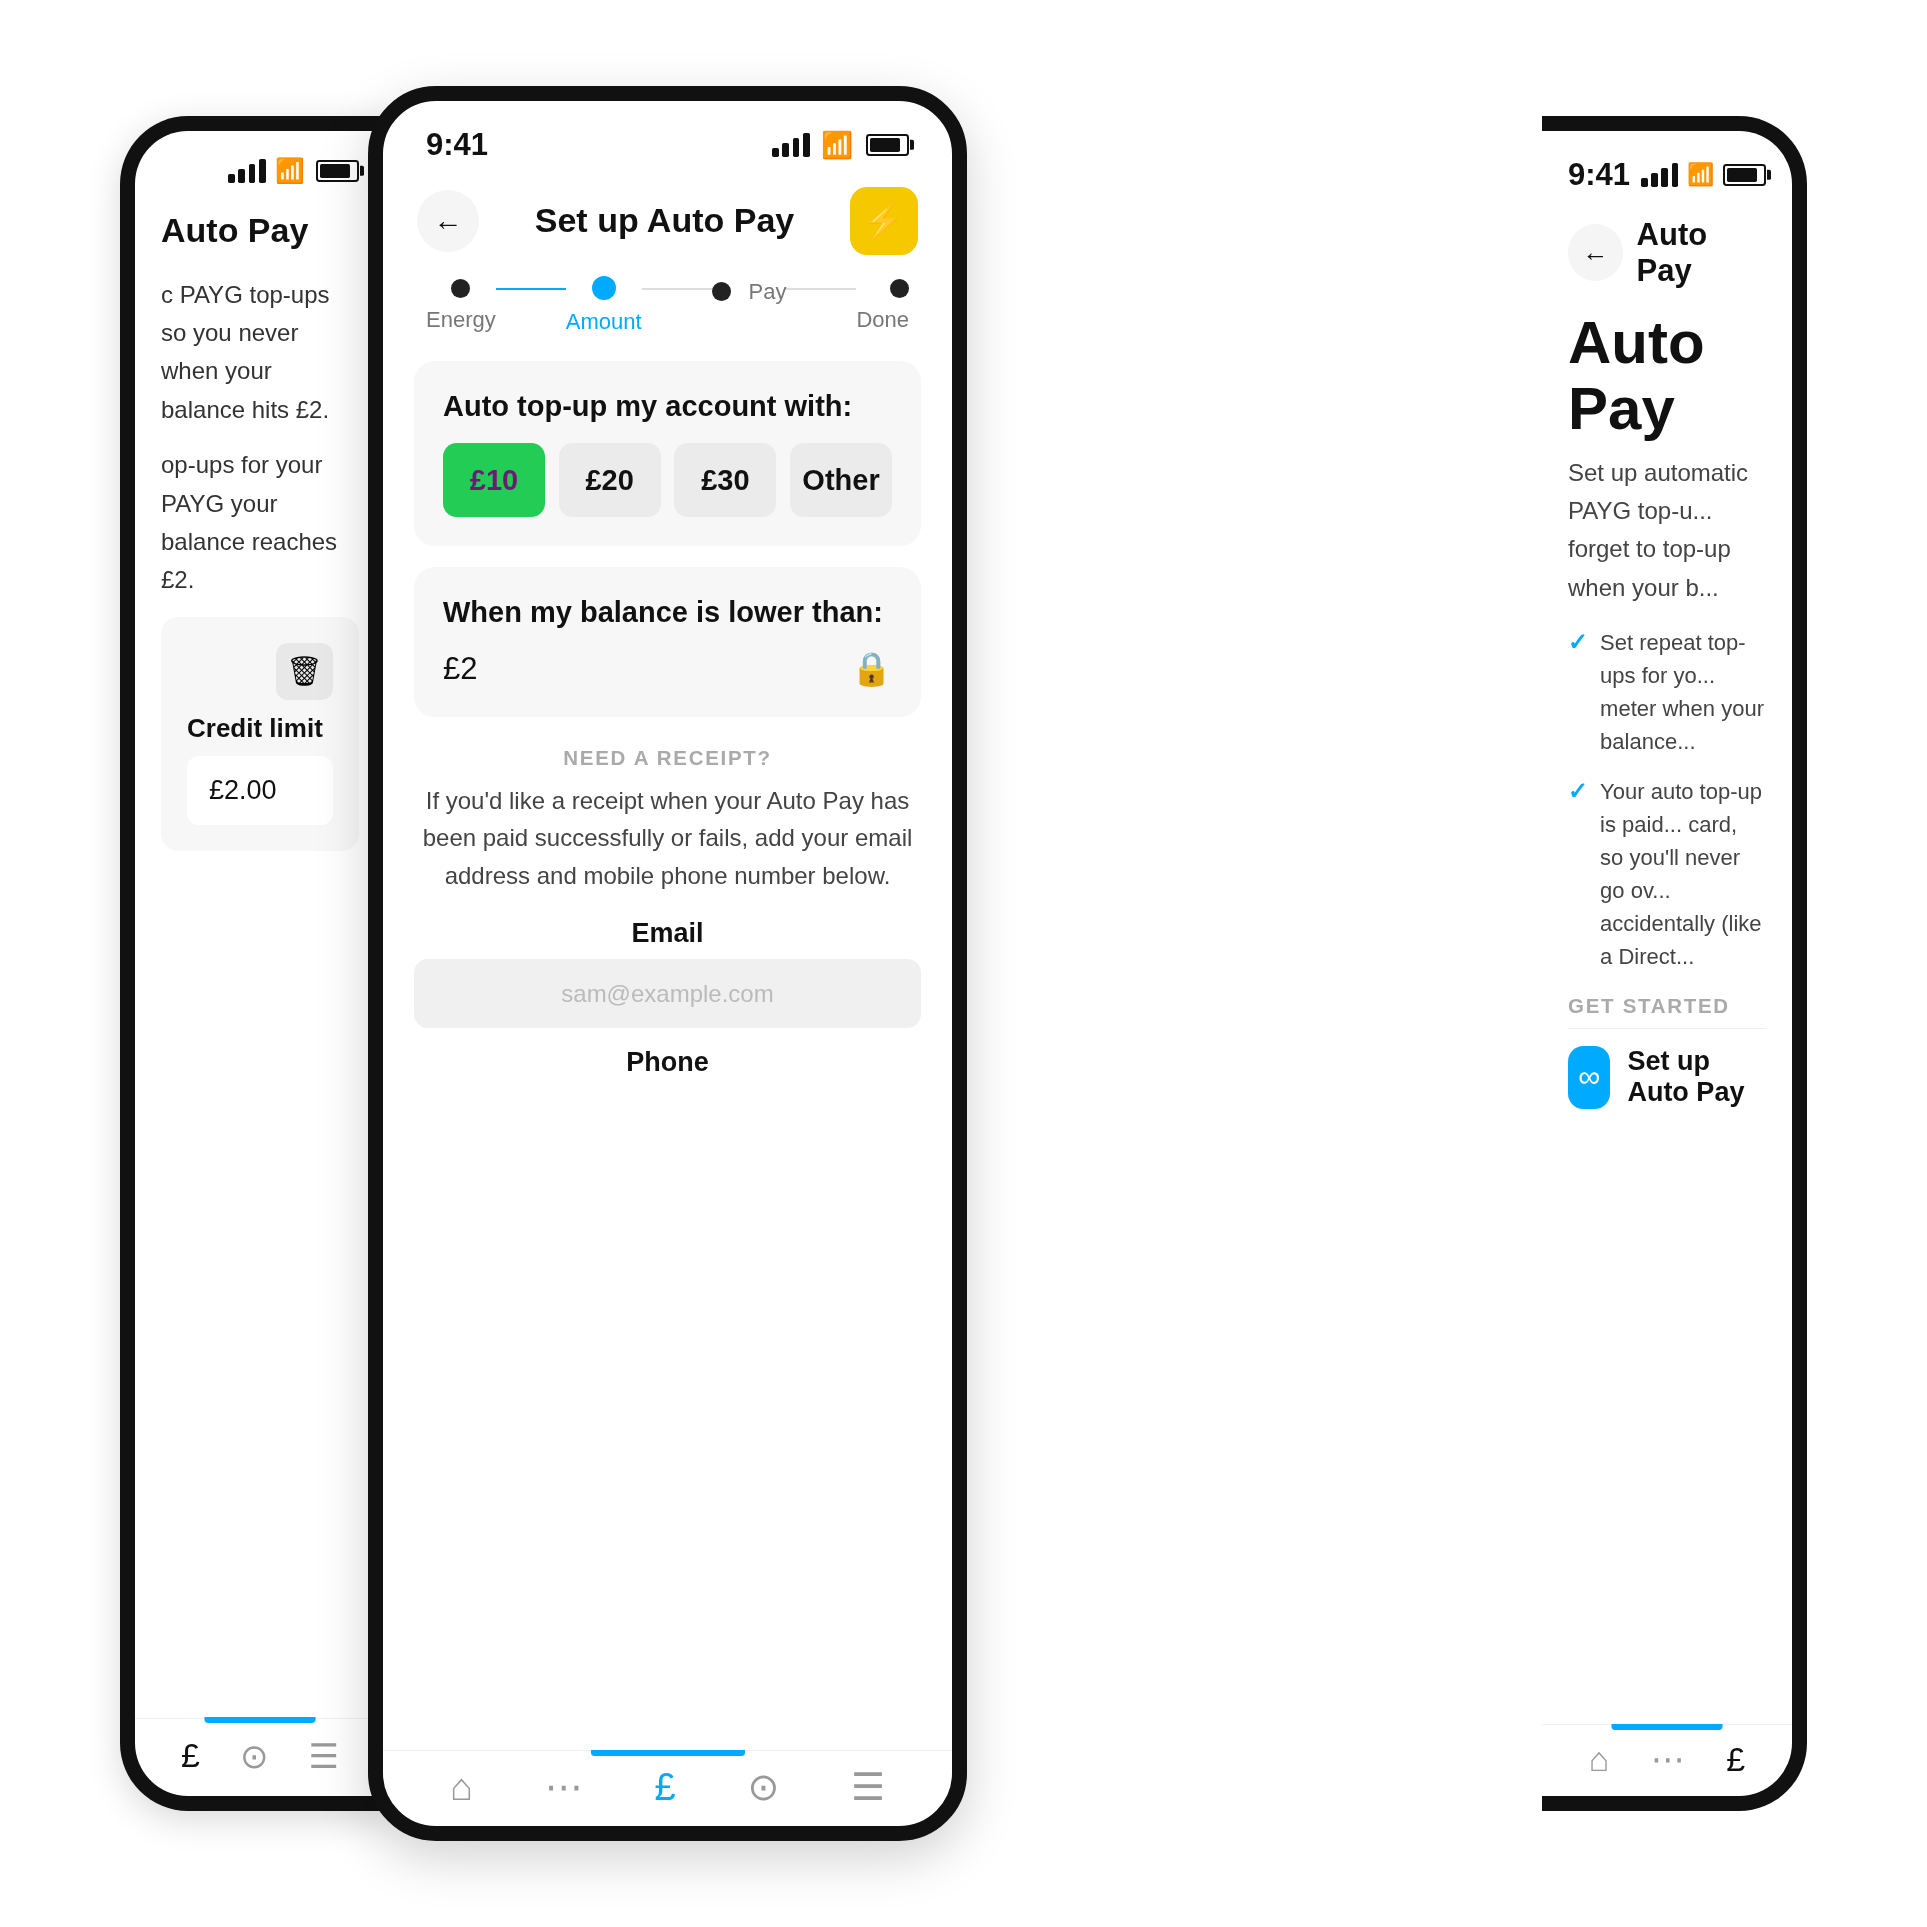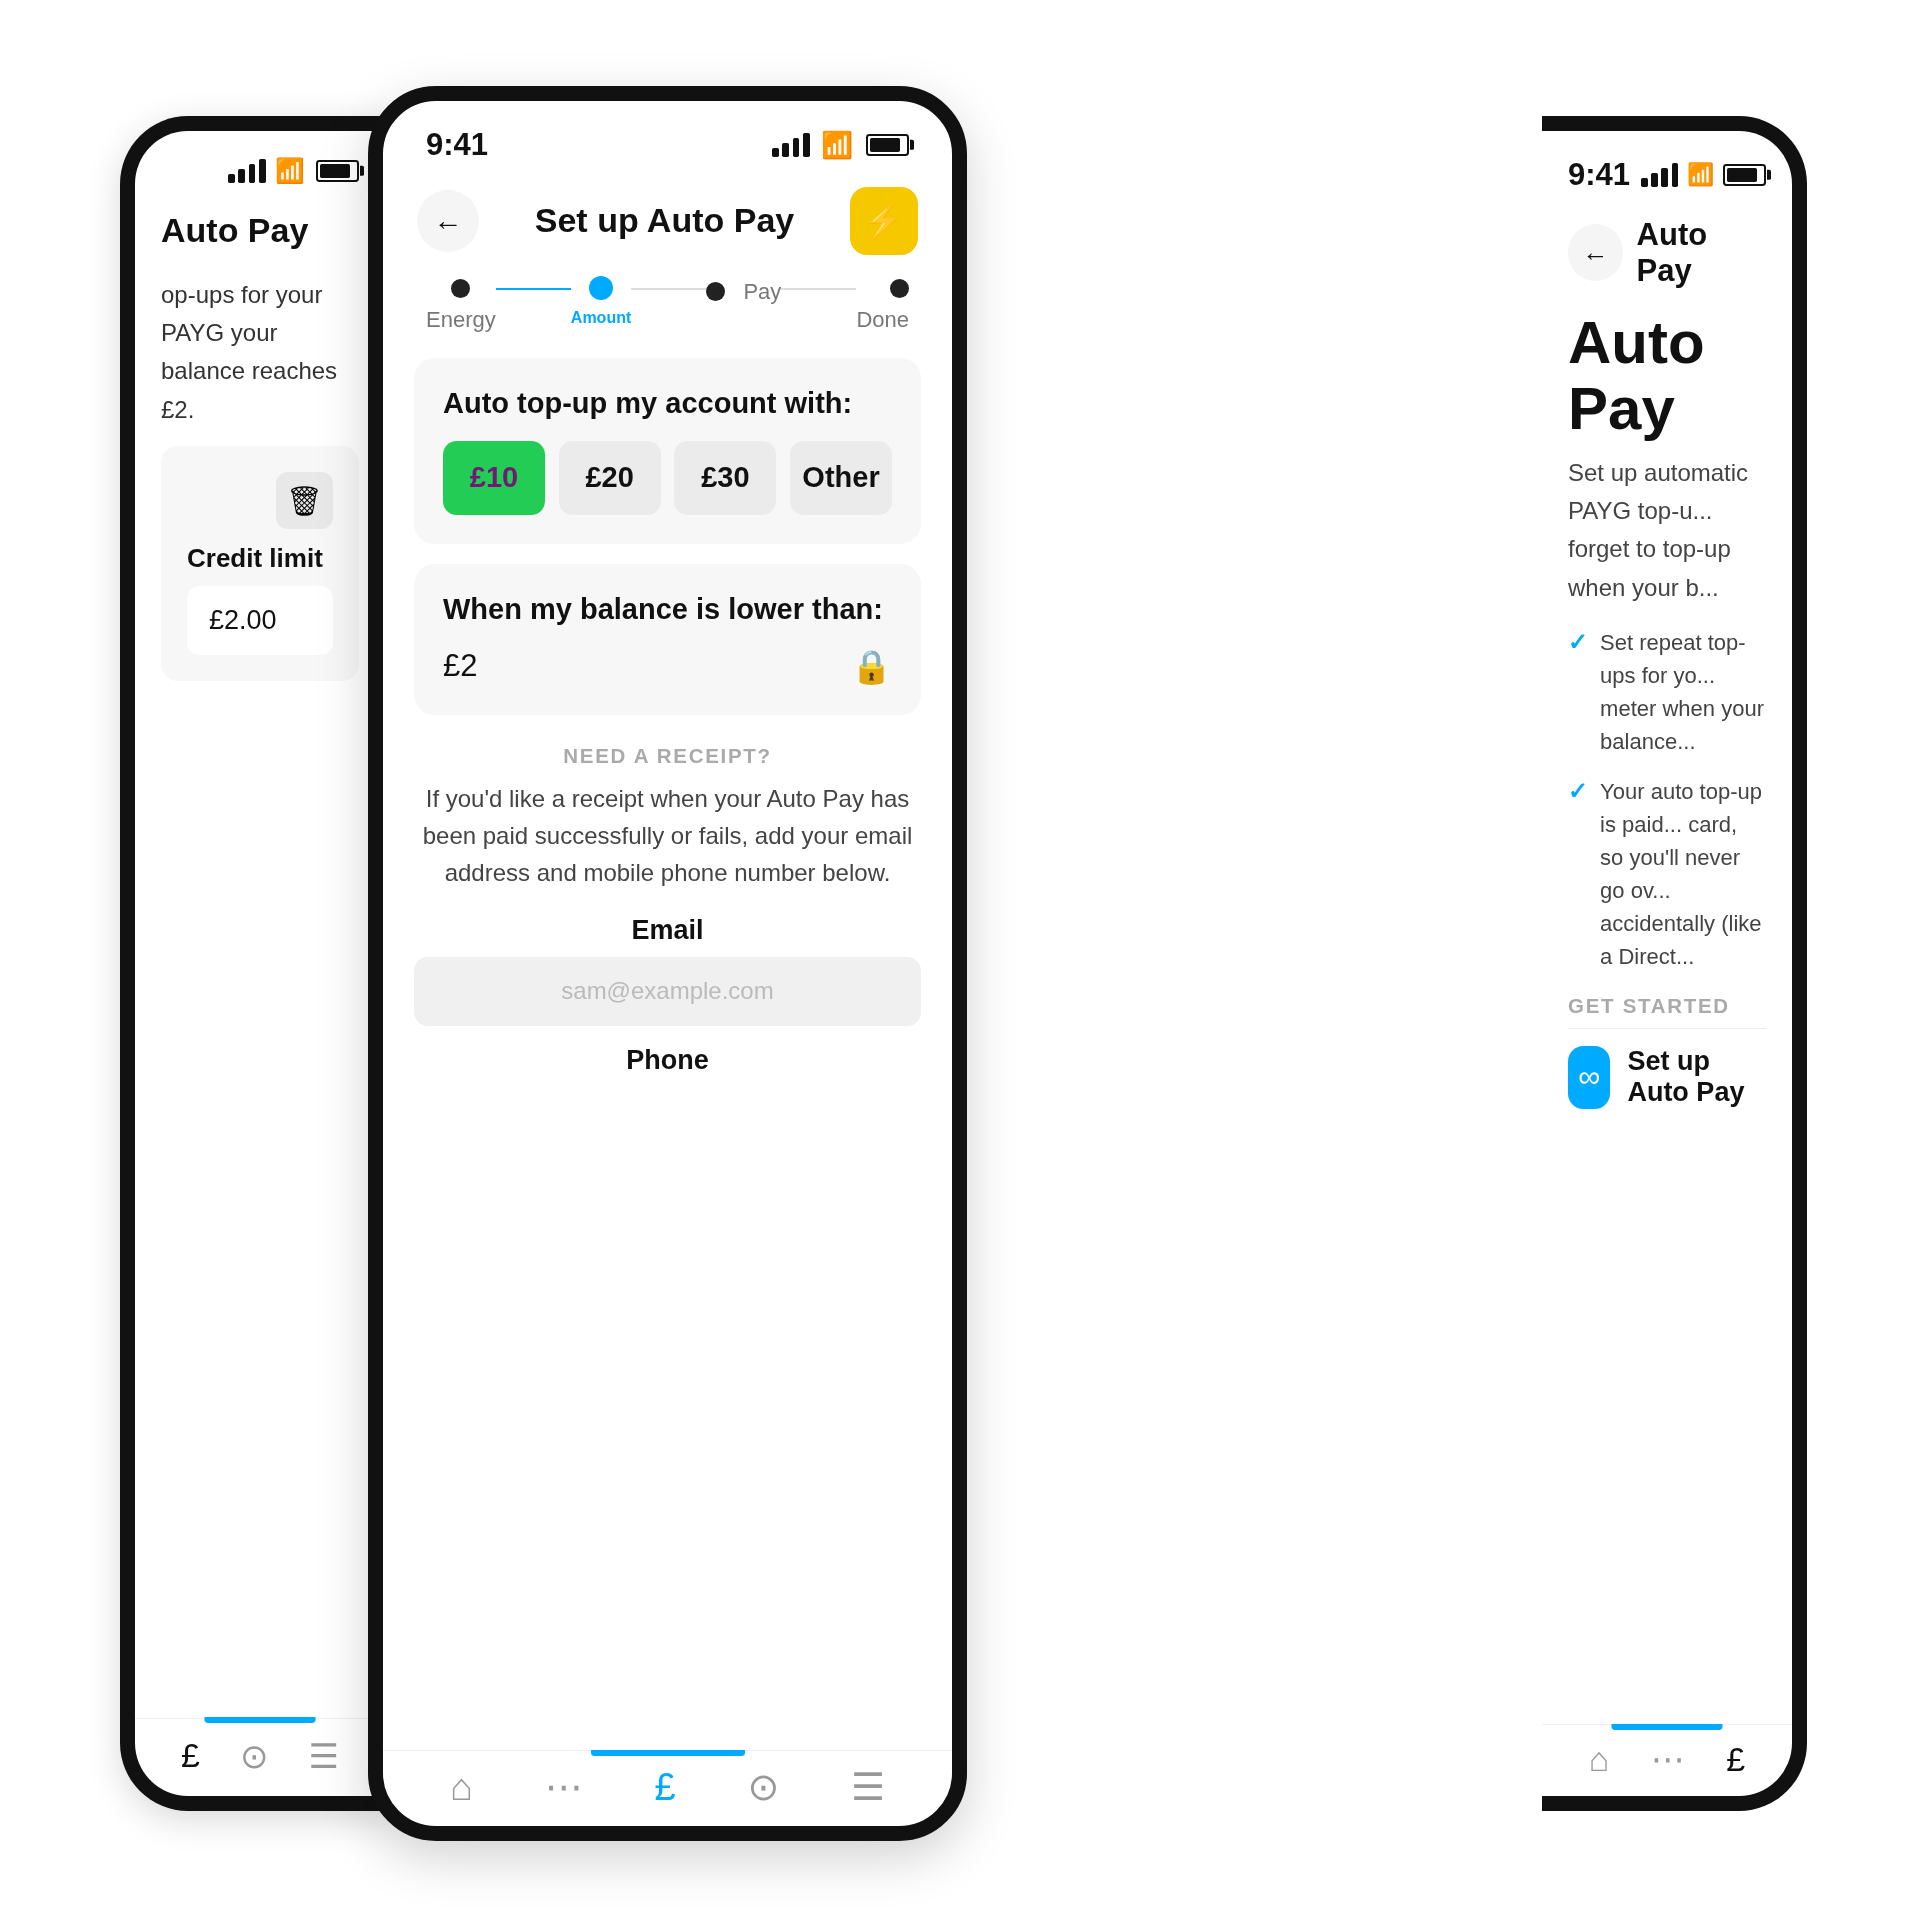--- a/index.html
+++ b/index.html
@@ -108,20 +108,21 @@
           <span></span>
           <span></span>
       </div>
       <div class="wifi-icon">📶</div>
       <div class="battery">
           <div class="battery-fill"></div>
         </div>
     </div>
     <div class="phone-content" style="padding:17px 26px 0; flex:1; display:flex; flex-direction:column; overflow:hidden;">
       <div style="font-size:34px; font-weight:700; color:#111; margin-bottom:26px;">Auto Pay</div>
+      <div style="font-size:24px; color:#333; line-height:1.6; margin-bottom:17px;">c PAYG top-ups so you never when your balance hits £2.</div>
       <div style="font-size:24px; color:#333; line-height:1.6; margin-bottom:17px;">op-ups for your PAYG your balance reaches £2.</div>
       <div style="background:#f7f7f7; border-radius:17px; padding:26px;">
         <div style="display:flex; justify-content:flex-end; margin-bottom:13.7px;">
           <div style="width:57px; height:57px; background:#e8e8e8; border-radius:12px; display:flex; align-items:center; justify-content:center; font-size:29px;">🗑</div>
         </div>
         <div style="font-size:26px; font-weight:700; color:#111; margin-bottom:12px;">Credit limit</div>
         <div style="background:#fff; border-radius:12px; padding:19px 22px; font-size:27px; color:#111; font-weight:500;">£2.00</div>
       </div>
     </div>
     <div style="margin-top:auto; padding:17px 26px 20.5px; display:flex; justify-content:space-around; align-items:center; border-top:0.9px solid #f0f0f0; position:relative;">
@@ -159,21 +160,21 @@
     <div style="display:flex; align-items:flex-start; padding:12px 43px 8.6px; gap:0;">
 
       <div style="display:flex; flex-direction:column; align-items:center; gap:8.6px;">
         <div style="width:19px; height:19px; border-radius:50%; background:#222;"></div>
         <div style="font-size:22px; color:#777;">Energy</div>
       </div>
       <div style="flex:1; height:2.6px; background:#00aaff; margin-top:8.6px;"></div>
 
       <div style="display:flex; flex-direction:column; align-items:center; gap:8.6px;">
         <div style="width:24px; height:24px; border-radius:50%; background:#00aaff; margin-top:-2.6px;"></div>
-        <div style="font-size:16px; color:#00aaff; font-weight:700;">Amount</div>
+        <div style="font-size:22px; color:#00aaff; font-weight:400;">Amount</div>
       </div>
       <div style="flex:1; height:2.6px; background:#ddd; margin-top:8.6px;"></div>
 
       <div style="display:flex; align-items:center; gap:18px;">
         <div style="width:19px; height:19px; border-radius:50%; background:#222;"></div>
         <div style="font-size:22px; color:#777;">Pay</div>
       </div>
       <div style="flex:1; height:2.6px; background:#ddd; margin-top:8.6px;"></div>
 
       <div style="display:flex; flex-direction:column; align-items:flex-end; gap:8.6px;">

